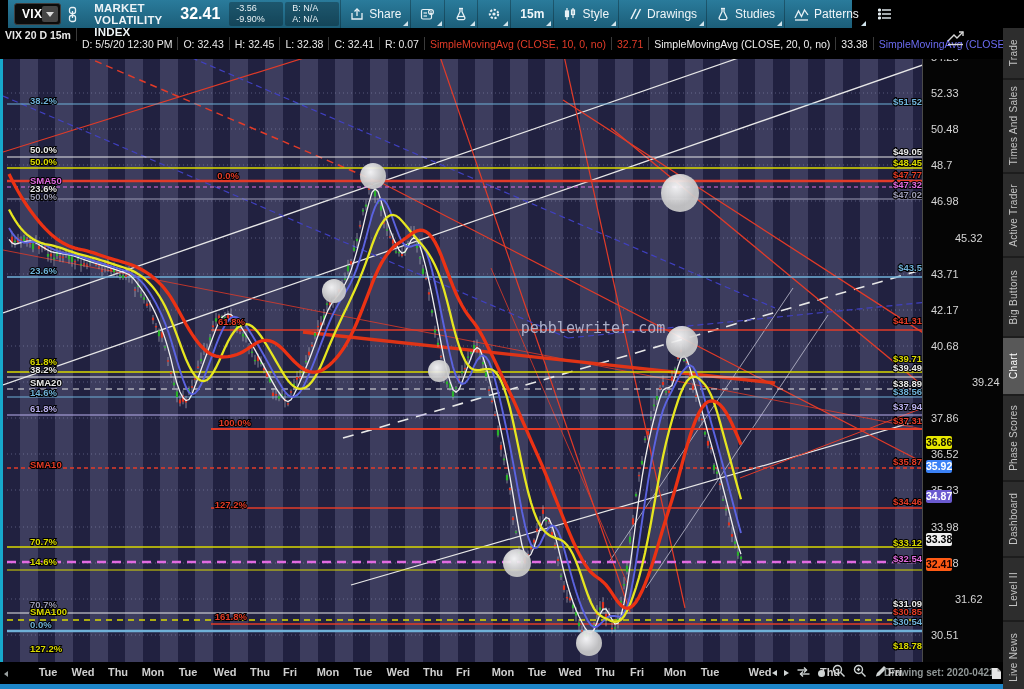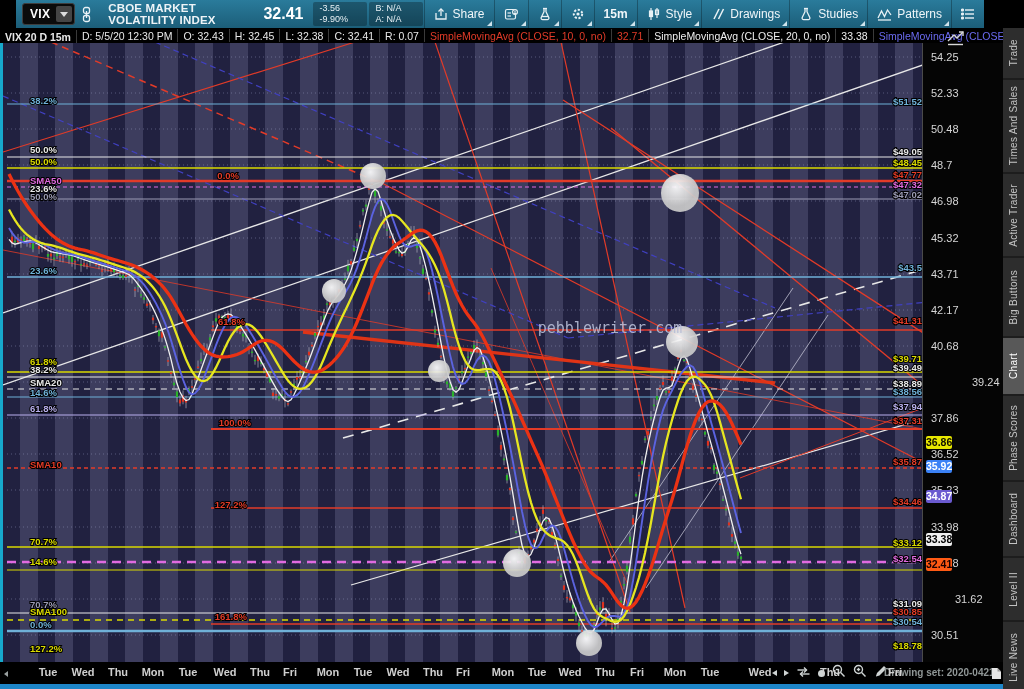--- a/index.html
+++ b/index.html
@@ -1,47 +1,47 @@
 <!DOCTYPE html>
 <html><head>
 <meta charset="utf-8">
 <style>
   html,body{margin:0;padding:0;background:#000;width:1024px;height:689px;position:relative;overflow:hidden;
     font-family:"Liberation Sans",sans-serif;-webkit-font-smoothing:antialiased;}
   
-  .topbar{position:absolute;left:16px;top:0;width:968px;height:28px;
+  .topbar{position:absolute;left:8px;top:0;width:844px;height:28px;
     background:linear-gradient(#2a7b9b,#1c5e79);display:flex;align-items:stretch;color:#fff;z-index:30;}
   .symbol-box{margin:3px 0 3px 6px;width:74px;background:#0b0b0b;border:1px solid #3e3e3e;border-radius:3px;
     display:flex;align-items:center;}
   .symbol-box .sym{flex:1;padding-left:7px;font-size:12px;font-weight:bold;letter-spacing:.3px;}
   .caret-box{width:16px;height:16px;margin-right:2px;background:#454545;border-radius:2px;display:flex;align-items:center;justify-content:center;}
   .caret{width:0;height:0;border-left:4px solid transparent;border-right:4px solid transparent;border-top:5px solid #dcdcdc;}
   .link-ic{display:flex;align-items:center;padding:0 6px;}
   .desc{display:flex;align-items:center;font-size:11.5px;letter-spacing:.2px;padding:0 10px;color:#eef4f7;font-weight:bold;}
   .last{display:flex;align-items:center;font-size:16px;font-weight:bold;padding:0 8px;}
   .tile{margin:2px 1px;background:rgba(0,0,0,.28);border-radius:2px;display:flex;flex-direction:column;justify-content:center;
     padding:0 7px;font-size:9px;line-height:11px;color:#e8f1f5;min-width:40px;}
   .tb-spacer{flex:1;}
   .tb-btn{display:flex;align-items:center;gap:5px;padding:0 9px;font-size:12px;position:relative;
     border-left:1px solid rgba(0,0,0,.28);cursor:pointer;color:#f0f6f9;}
   .tb-btn b{font-size:12px;}
   .tb-btn.dd::after{content:"";position:absolute;right:2px;bottom:2px;
     border-left:5px solid transparent;border-bottom:5px solid #cfe3ec;}
   .tb-btn svg{display:block;}
   
-  .chart-header{position:absolute;left:0;top:28px;width:1003px;height:15px;background:#000;display:flex;
-    align-items:flex-end;font-size:10.5px;color:#e8e8e8;white-space:nowrap;overflow:hidden;z-index:25;}
+  .chart-header{position:absolute;left:0;top:28px;width:1003px;height:31px;background:#000;display:flex;
+    align-items:flex-start;font-size:10.5px;color:#e8e8e8;white-space:nowrap;overflow:hidden;z-index:25;}
   .hf{padding:0 5px;border-right:1px solid #3a3a3a;height:13px;display:flex;align-items:center;}
   .hf.title{font-weight:bold;}
   
   .plot{position:absolute;left:0;top:43px;width:922px;height:619px;overflow:hidden;
     background:repeating-linear-gradient(90deg,#212140 0px,#212140 17px,#3d3d5e 17px,#3d3d5e 35px);
     border-left:3px solid #17a9cc;z-index:1;}
   .plot svg{position:absolute;left:0;top:0;}
-  .watermark{position:absolute;left:507px;top:276px;width:200px;text-align:center;
+  .watermark{position:absolute;left:490px;top:276px;width:200px;text-align:center;
     font-family:"DejaVu Sans Mono",monospace;font-size:15px;line-height:18px;color:#b7bdd6;opacity:.9;z-index:5;}
   
   .axis{position:absolute;left:922px;top:43px;width:81px;height:619px;background:#050505;border-left:1px solid #4a4a4a;z-index:10;}
   .tick{position:absolute;left:8px;font-size:11px;color:#d6d6d6;}
   .bubble{position:absolute;left:3px;padding:0px 0;border-radius:2px;font-size:10.5px;font-weight:bold;line-height:13px;}
   .axis-top-icon{position:absolute;left:946px;top:29px;width:22px;height:18px;z-index:26;}
   
   .time-axis{position:absolute;left:0;top:662px;width:1003px;height:22px;background:#000;z-index:10;}
   .day{position:absolute;top:4px;font-size:11px;font-weight:bold;color:#cfcfcf;transform:translateX(-50%);}
   .ta-left{position:absolute;left:4px;top:9px;width:0;height:0;border-top:3px solid transparent;border-bottom:3px solid transparent;border-right:4px solid #9aa0a0;}
@@ -832,21 +832,21 @@
     <div>pebblewriter.com</div>
   </div>
 </div>
 
 <div class="axis" id="axis">
     <div class="tick" style="top: 8px;">54.25</div>
     <div class="tick" style="top: 44px;">52.33</div>
     <div class="tick" style="top: 80px;">50.48</div>
     <div class="tick" style="top: 116px;">48.7</div>
     <div class="tick" style="top: 152px;">46.98</div>
-    <div class="tick" style="top: 189px;">45.32</div>
+    <div class="tick" style="top: 189px; margin-left: 24px;">45.32</div>
     <div class="tick" style="top: 225px;">43.71</div>
     <div class="tick" style="top: 261px; text-align: right;">42.17</div>
     <div class="tick" style="top: 297px;">40.68</div>
     <div class="tick" style="top: 333px; margin-left: 41px;">39.24</div>
     <div class="tick" style="top: 369px;">37.86</div>
     <div class="tick" style="top: 405px;">36.52</div>
     <div class="tick" style="top: 441px;">35.23</div>
     <div class="tick" style="top: 478px;">33.98</div>
     <div class="tick" style="top: 514px;">32.78</div>
     <div class="tick" style="top: 550px; margin-left: 24px;">31.62</div>

